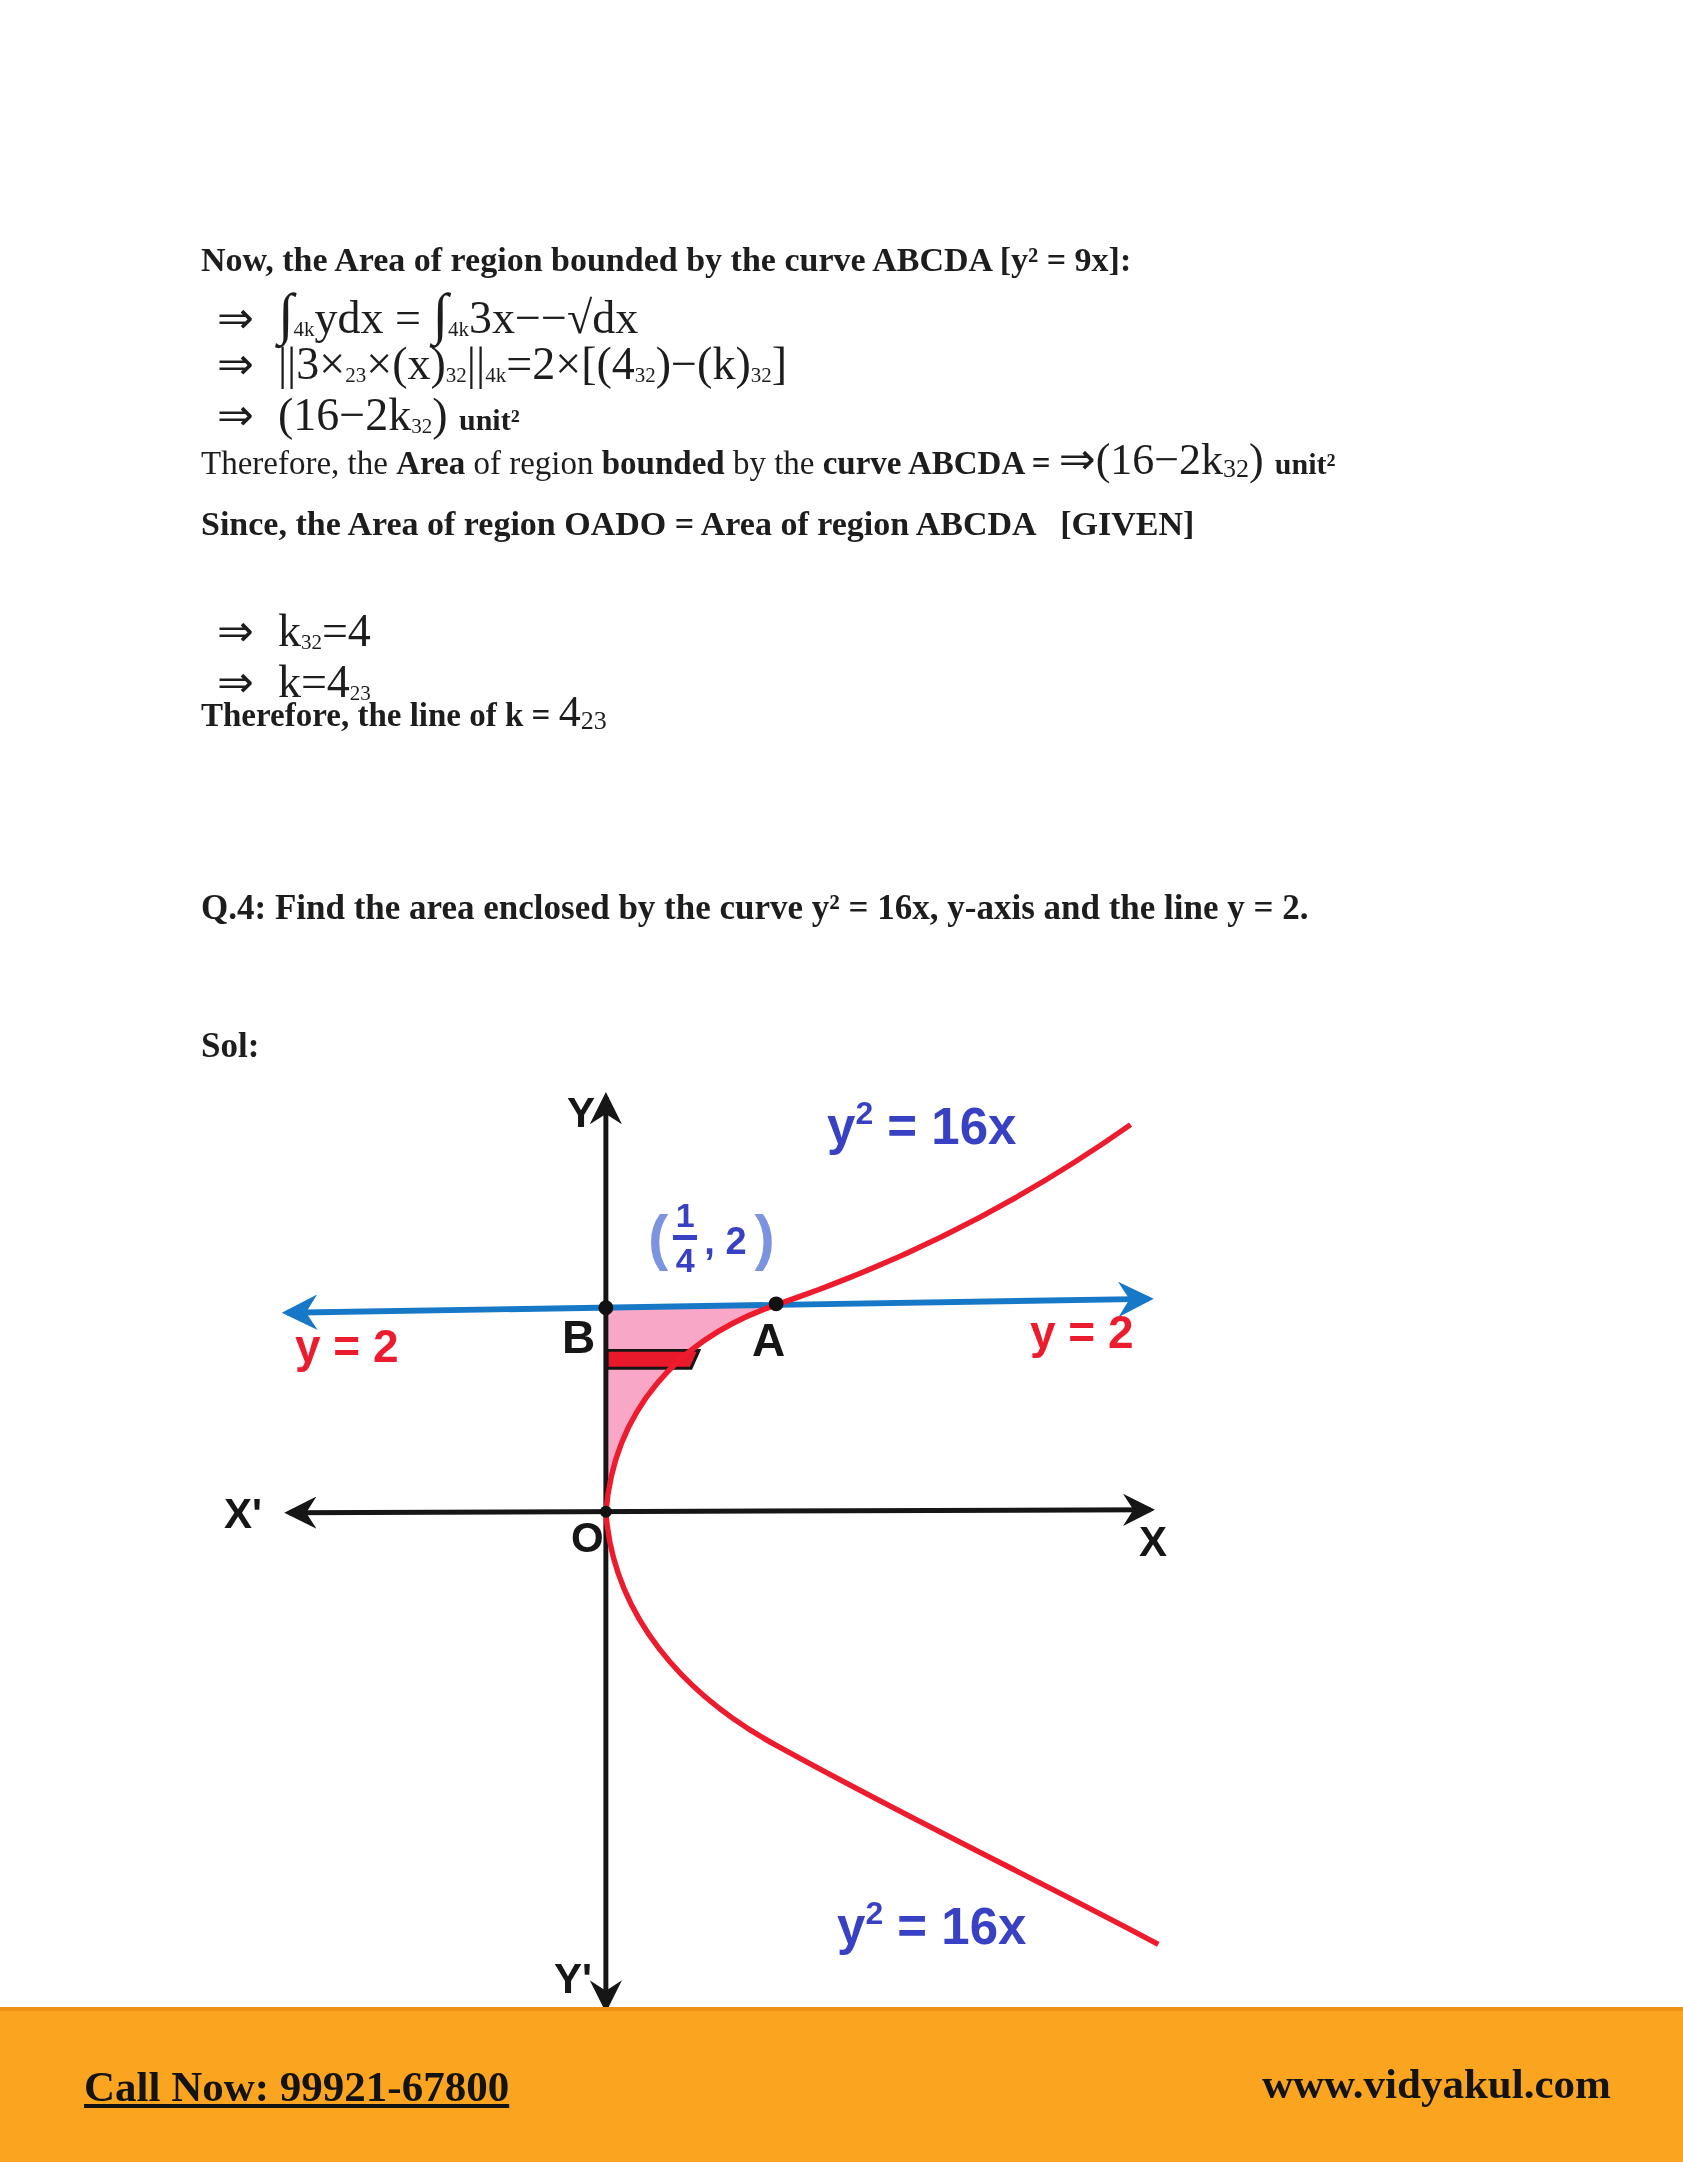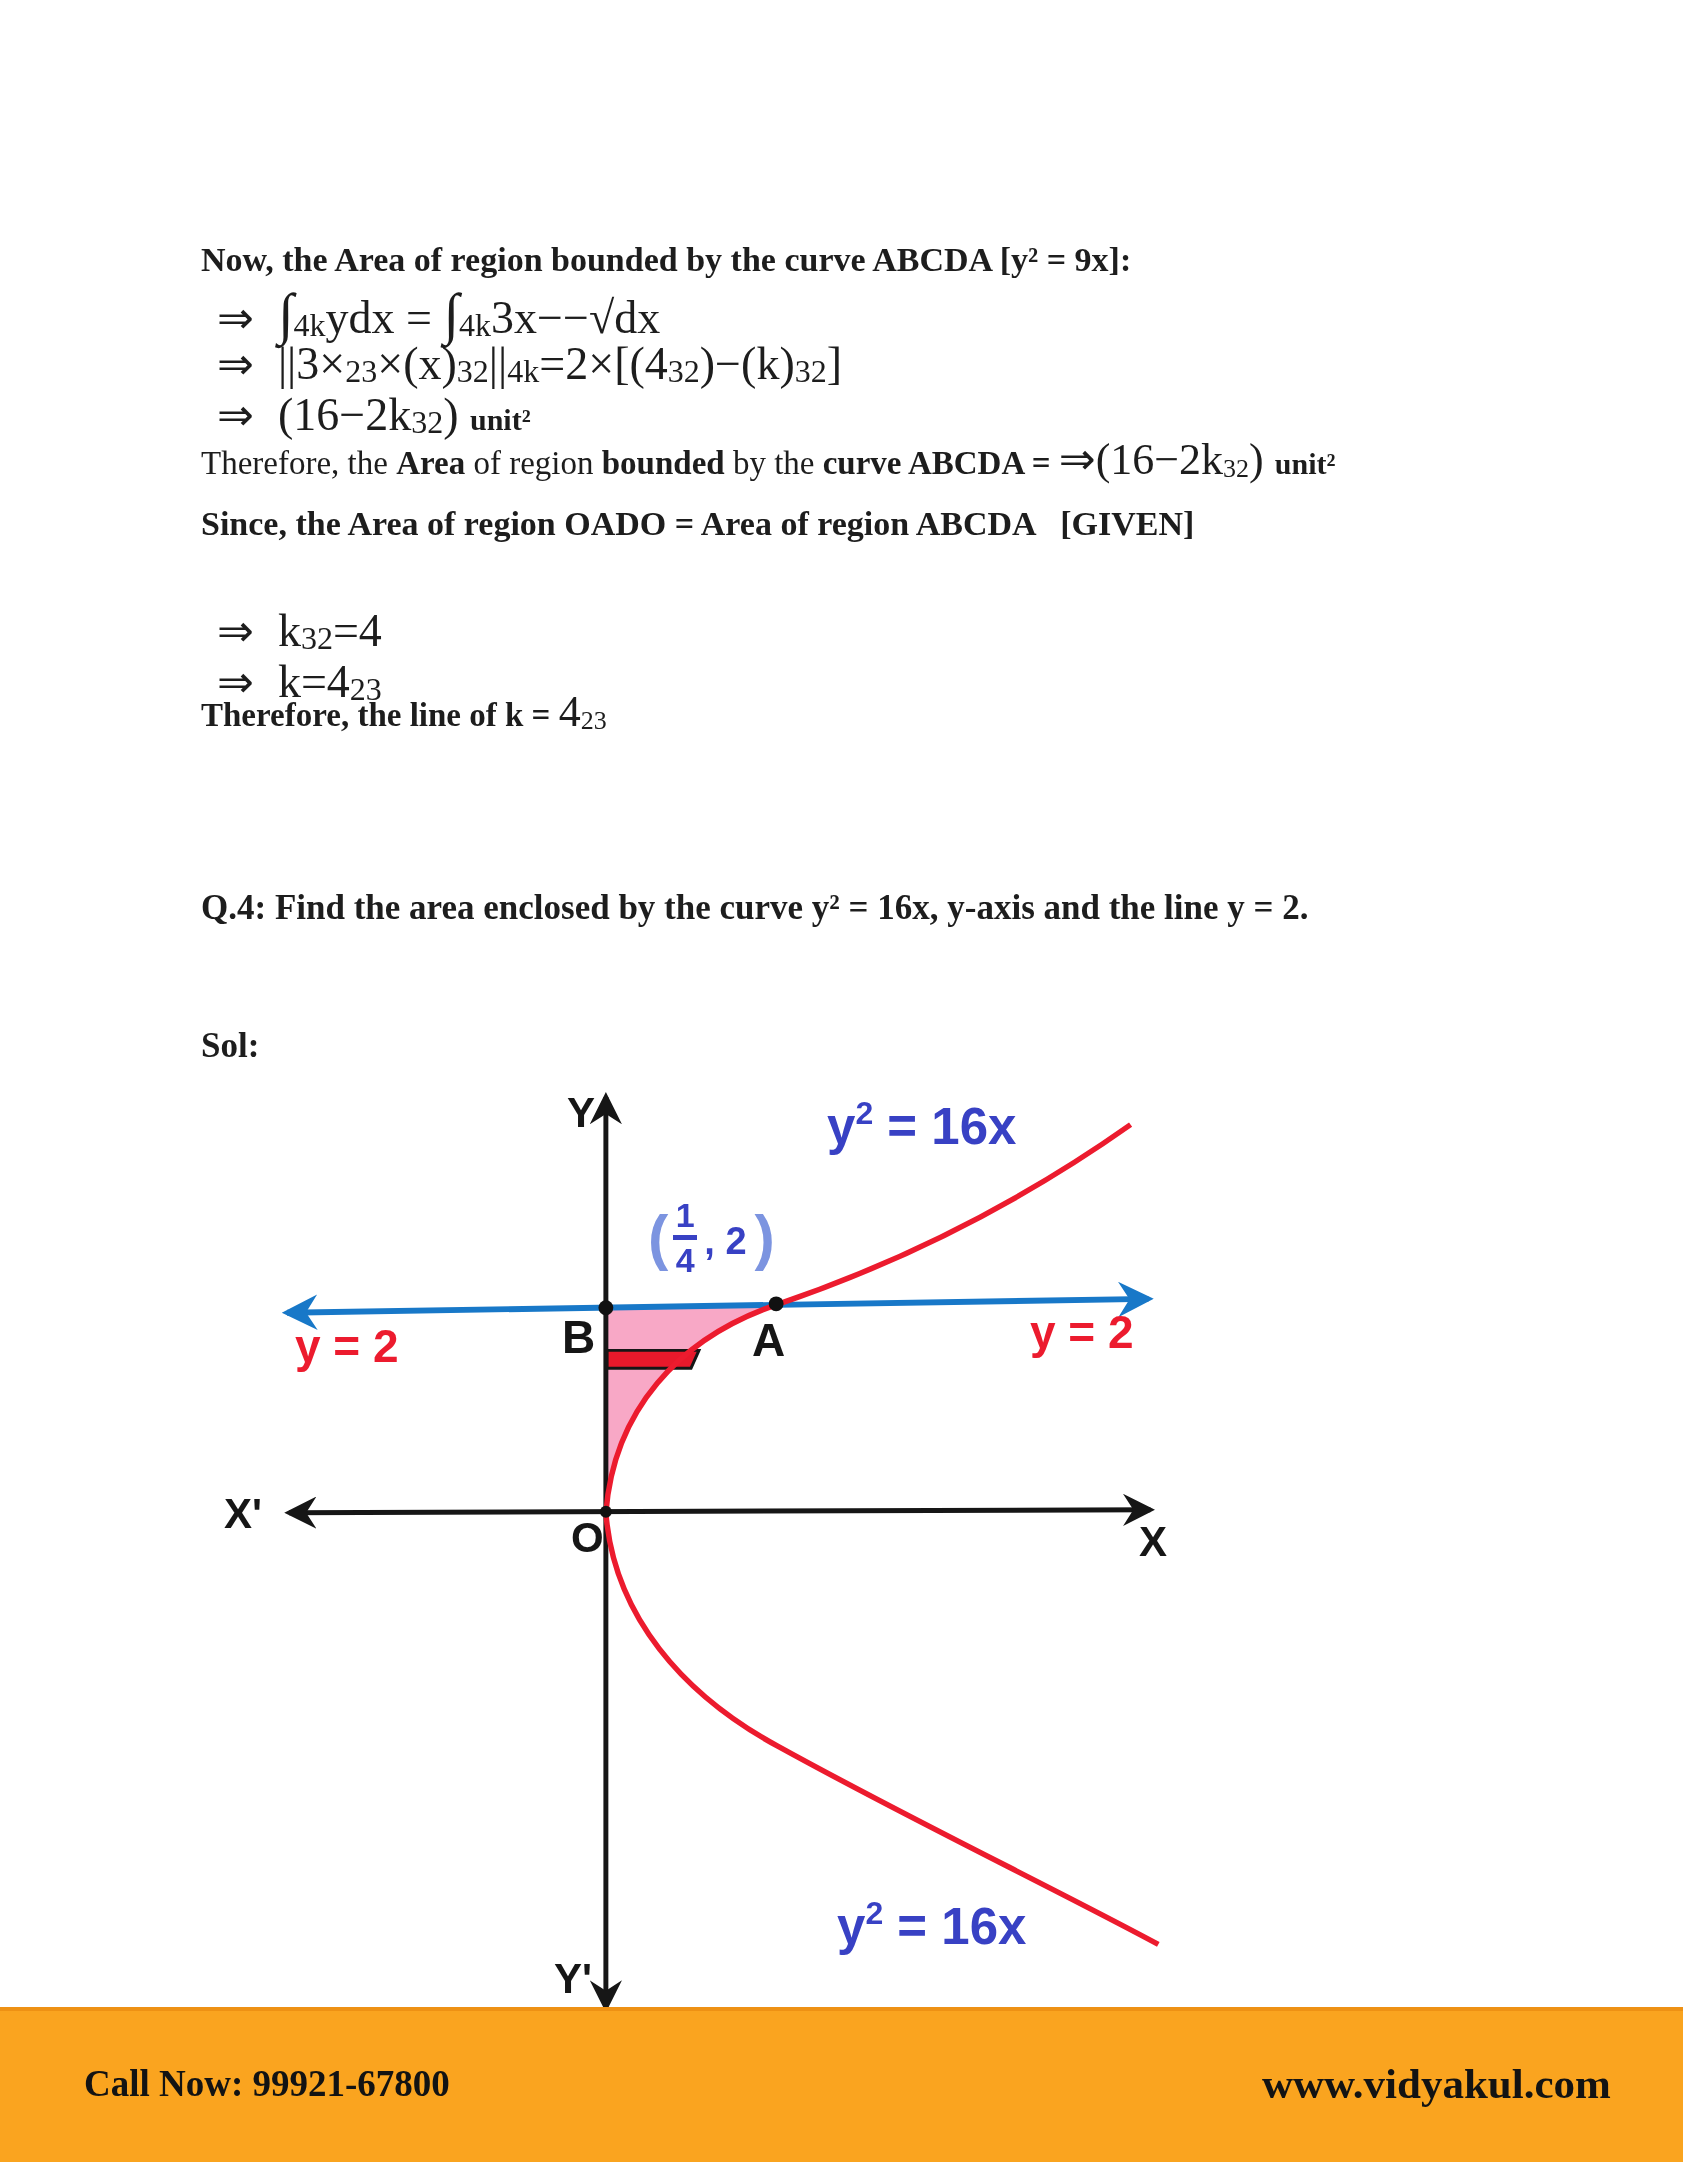--- a/index.html
+++ b/index.html
@@ -8,21 +8,21 @@
 
   
   .tline{position:absolute;left:201px;white-space:pre;}
   .b33{font-weight:bold;font-size:34px;margin-top:24px;}
   .b34{font-weight:bold;font-size:35px;}
 
   .step{position:absolute;left:201px;white-space:pre;}
   .step .arrow{font-size:44px;margin-right:24px;}
 
   .seg-n{font-size:46px;}
-  .seg-sub{font-size:32px;vertical-align:-3px;}
+  .seg-sub{font-size:21px;vertical-align:-3px;}
   .seg-int{font-size:57px;}
   .seg-bold{font-size:33px;font-weight:bold;}
   .seg-unit{font-size:30px;font-weight:bold;}
   .seg-reg{font-size:33px;}
   .seg-m{font-size:44px;}
   .seg-msub{font-size:26px;vertical-align:-3px;}
   .seg-eq{font-size:51px;font-weight:bold;font-family:"Liberation Sans",sans-serif;}
   .seg-eqsup{font-size:32px;font-weight:bold;font-family:"Liberation Sans",sans-serif;vertical-align:20px;}
 
   
@@ -41,21 +41,21 @@
          font-family:"Liberation Sans",sans-serif;font-weight:bold;color:var(--equation_blue);line-height:1;}
   .coord .paren{font-size:61px;font-weight:600;color:var(--paren_blue);}
   .coord .frac{display:flex;flex-direction:column;align-items:center;margin:0 5px;font-size:34px;}
   .coord .bar{width:24px;height:5px;background:var(--equation_blue);margin:3px 0;}
   .coord .rest{font-size:38px;margin:6px 8px 0 2px;}
 
   
   .footer{position:absolute;left:0;top:2007px;width:1683px;height:155px;
           background:var(--footer_orange);border-top:4px solid var(--footer_border);box-sizing:border-box;}
   .footer-phone{position:absolute;left:84px;top:51px;font-family:"Liberation Serif",serif;
-                font-weight:bold;font-size:37px;color:#131313;}
+                font-weight:bold;font-size:43px;color:#131313;text-decoration:underline;}
   .footer-site{position:absolute;left:1262px;top:48px;font-family:"Liberation Serif",serif;
                font-weight:bold;font-size:43px;color:#131313;}
 </style>
 </head>
 <body>
 
 <div class="page">
 
   <div class="tline b33" style="top:217px;">Now, the Area of region bounded by the curve ABCDA [y² = 9x]:</div>
 

